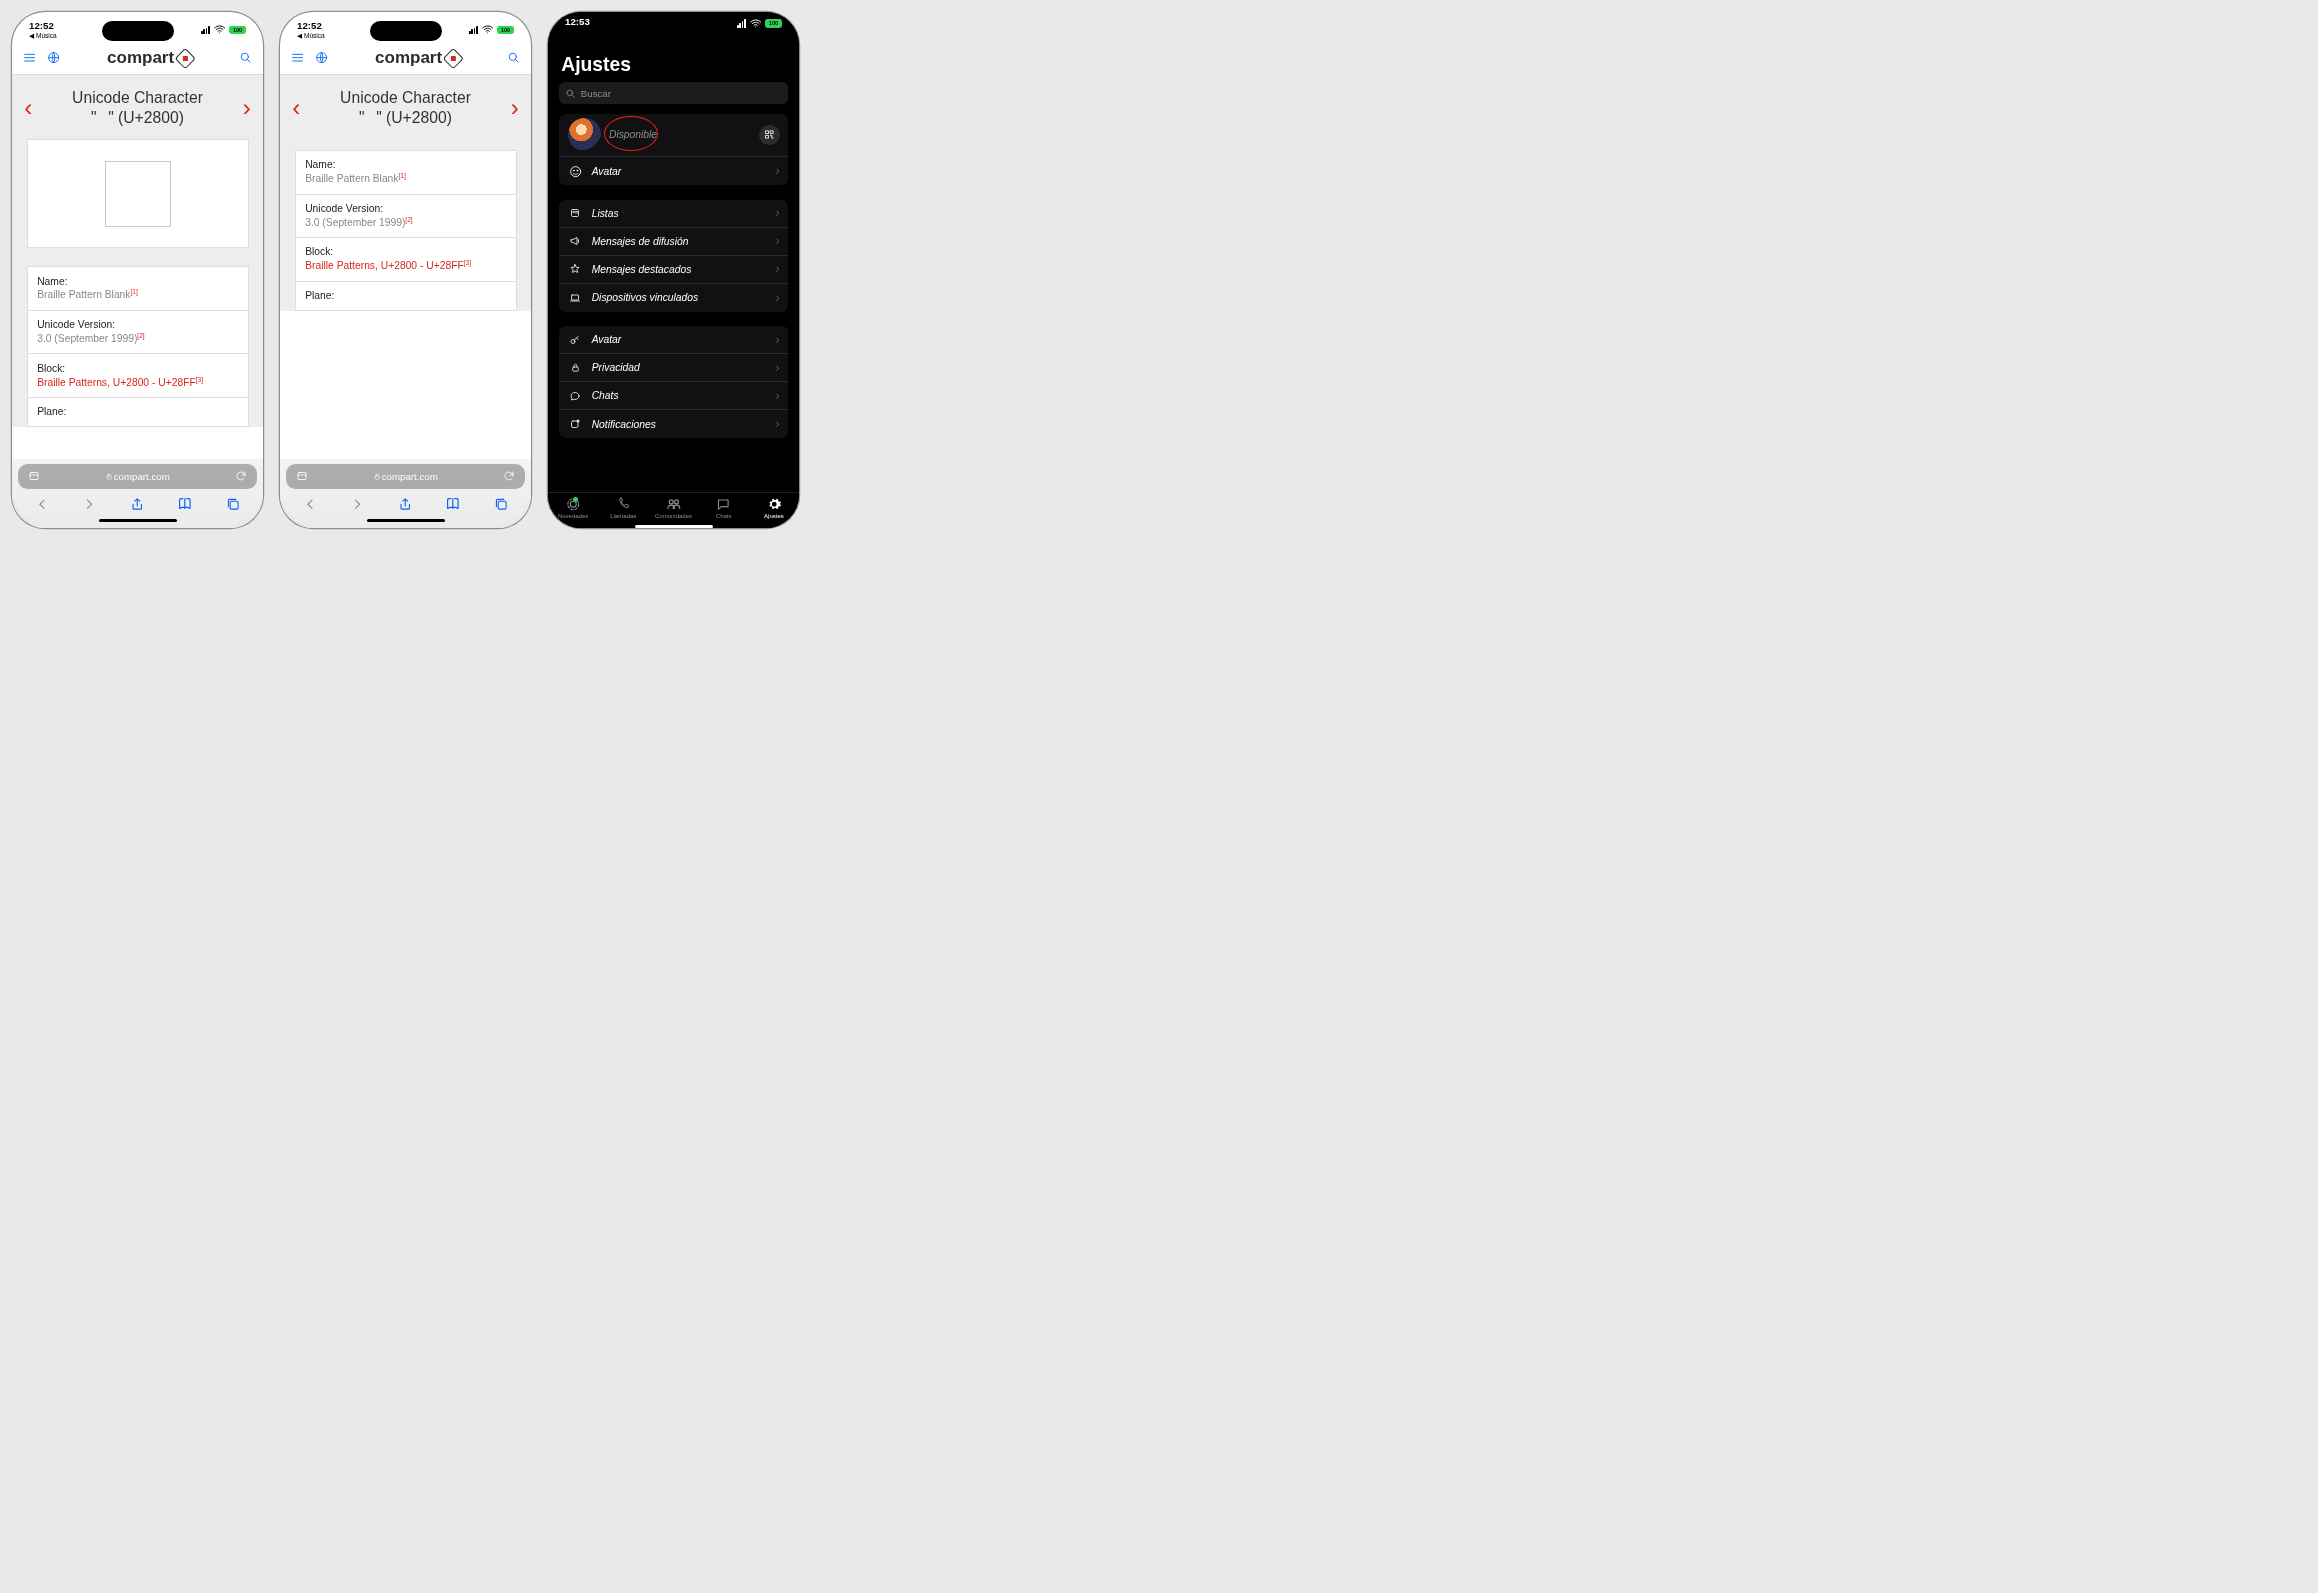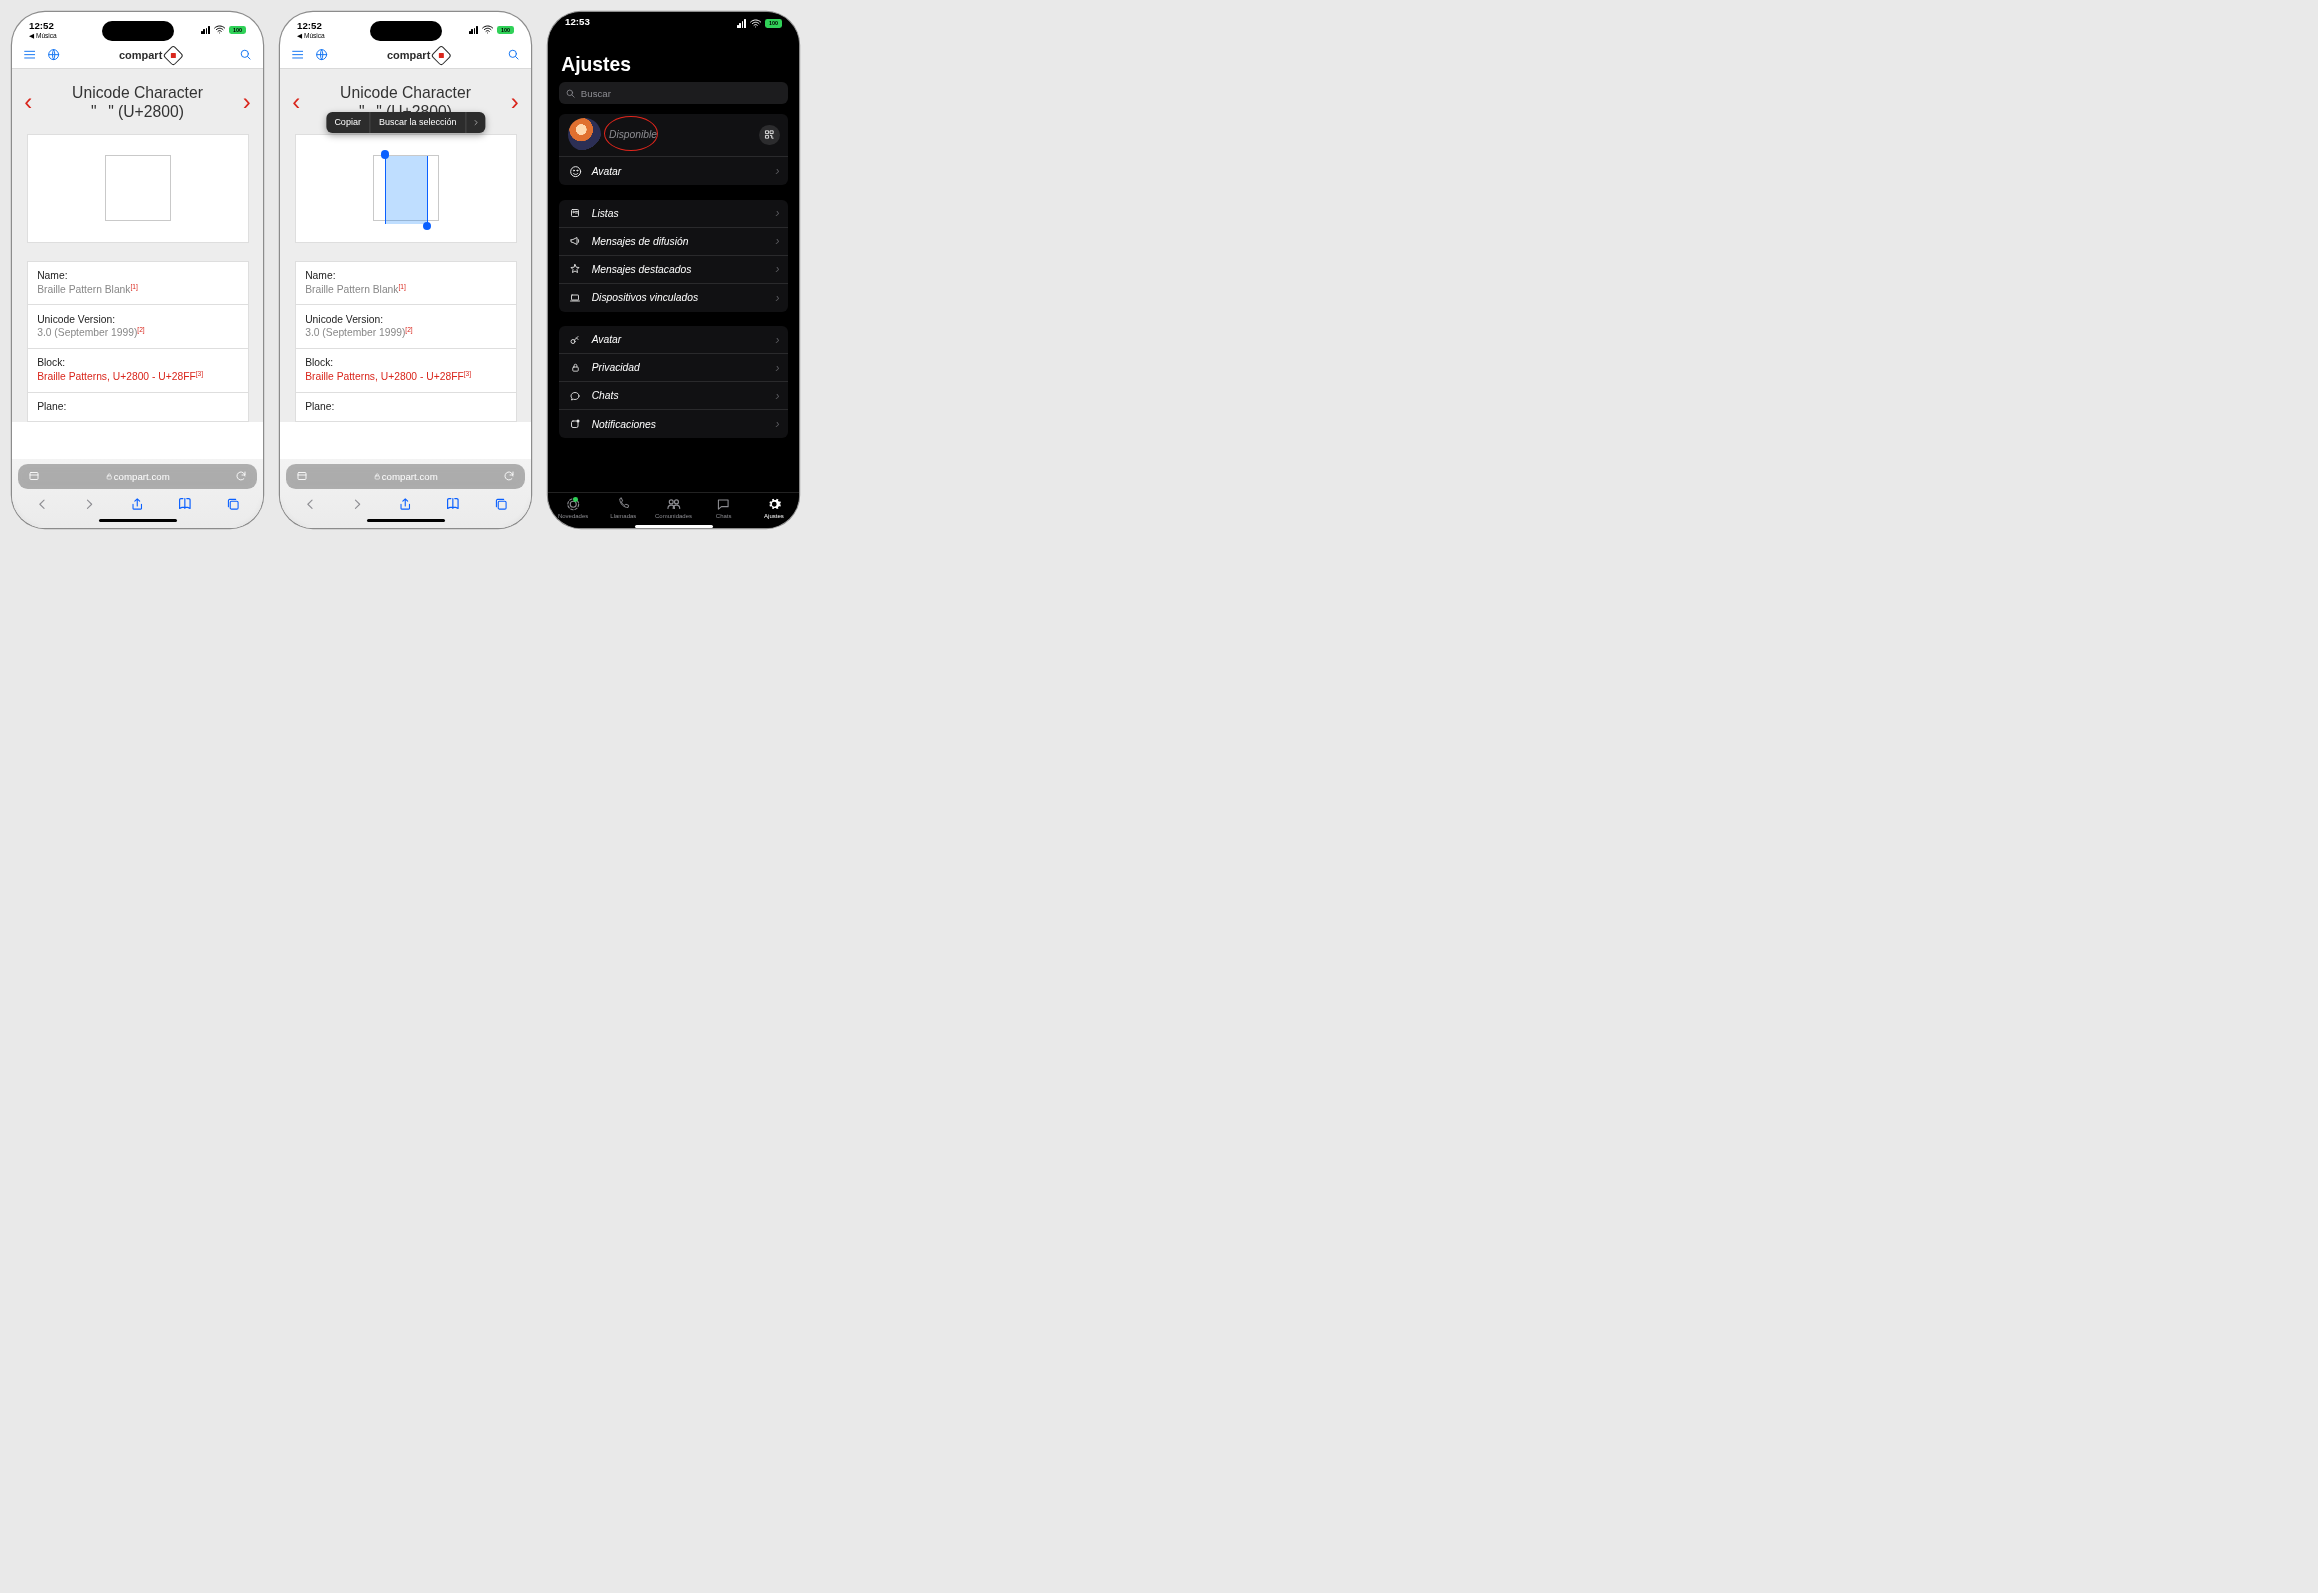--- a/index.html
+++ b/index.html
@@ -17,21 +17,21 @@
   .phone.light .status { color:#000;align-items:center; }
   .phone.dark  .status { color:#fff; }
   .sig-bars { display:flex; gap:0.6px; align-items:flex-end; }
   .sig-bars span { width:1.8px; background:currentColor; border-radius:0.6px; }
   .sig-bars span:nth-child(1){height:3px} .sig-bars span:nth-child(2){height:4.8px} .sig-bars span:nth-child(3){height:6.6px} .sig-bars span:nth-child(4){height:8.5px}
   .battery { width:17px; height:8.5px; border-radius:2.4px; background:#30d158; color:#000; font-size:5.4px; font-weight:700; display:flex; align-items:center; justify-content:center; }
 
   
   .safari-head { display:flex; justify-content:space-between; align-items:center; padding:4.8px 11px 6px 11px; border-bottom:0.6px solid #d9d9d9; }
   .safari-head .left, .safari-head .right { display:flex; gap:11px; align-items:center; color:#1676f3; }
-  .brand { font-size:11px; font-weight:700; color:#2c2c2c; display:flex; align-items:center; gap:3.6px; }
+  .brand { font-size:17px; font-weight:700; color:#2c2c2c; display:flex; align-items:center; gap:3.6px; }
   .brand-logo { width:14.5px; height:14.5px; border:1.8px solid #2c2c2c; border-radius:3px; display:flex; align-items:center; justify-content:center; transform:rotate(45deg); }
   .brand-logo span { width:4.8px; height:4.8px; background:#d9261c; transform:rotate(-45deg); border-radius:0.6px;}
   .icon-btn { width:13.3px; height:13.3px; display:inline-flex; }
 
   
   .content { flex:1; background:#ededed; overflow:hidden; position:relative; }
   .title-row { display:flex; align-items:center; justify-content:space-between; padding:13.3px 11px 4.8px 11px; }
   .title-row h1 { font-size:15.7px; font-weight:300; color:#333; text-align:center; flex:1; line-height:1.25; }
   .nav-arrow { color:#d9261c; font-size:24px; font-weight:200; padding:0 1.2px; }
 
@@ -256,37 +256,20 @@
 
   <div class="content">
     <div class="title-row">
       <span class="nav-arrow">‹</span>
       <h1>
         <span>Unicode Character</span><br><span>"⠀" (U+2800)</span>
       </h1>
       <span class="nav-arrow">›</span>
     </div>
 
-    <div class="char-box">
-      <div class="ctx-menu">
-        <span>Copiar</span>
-        <span>Buscar la selección</span>
-        <span class="chev">
-          <svg viewBox="0 0 24 24" style="width:7.2px;stroke:#fff">
-              <path d="M9 5l7 7-7 7"></path>
-            </svg>
-        </span>
-      </div>
-      <div class="inner-box">
-        <div class="selection-box">
-          <div class="sel-handle tl"></div>
-          <div class="sel-handle br"></div>
-        </div>
-      </div>
-    </div>
 
     <div class="info-list">
       <div class="info-item">
         <div class="label">Name:</div>
         <span class="val">Braille Pattern Blank</span><sup>[1]</sup>
       </div>
       <div class="info-item">
         <div class="label">Unicode Version:</div>
         <span class="val">3.0 (September 1999)</span><sup>[2]</sup>
       </div>

